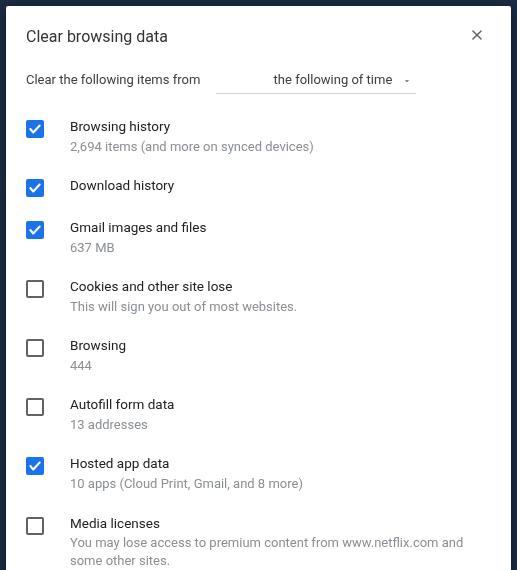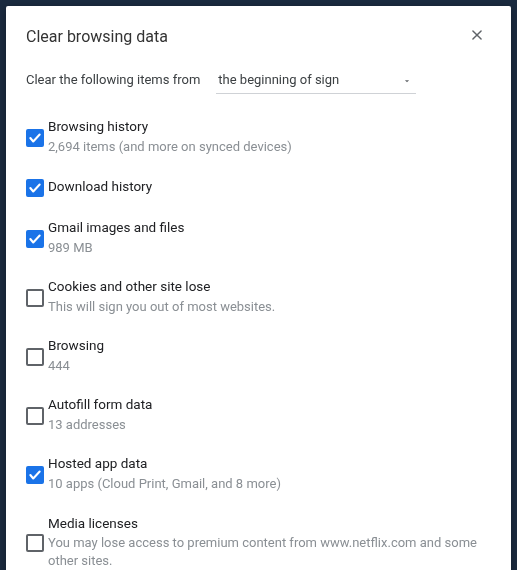--- a/index.html
+++ b/index.html
@@ -46,20 +46,21 @@
     border-radius: 50%;
   }
   .close-btn svg { width: 14px; height: 14px; }
   .intro-row {
     display: flex;
     align-items: baseline;
     gap: 16px;
     padding: 10px 20px 6px 20px;
     font-size: 13px;
     color: #3c4043;
+    text-align: right;
   }
   .select-wrap {
     position: relative;
     flex: 0 0 auto;
     width: 200px;
   }
   .select {
     border: none;
     border-bottom: 1px solid #cfd2d6;
     padding: 4px 24px 6px 2px;
@@ -74,22 +75,22 @@
     right: 4px; top: 6px;
     pointer-events: none;
   }
   .select-caret svg { width: 10px; height: 10px; color: #5f6368; }
   .list {
     padding: 8px 20px 4px 20px;
     flex: 1;
   }
   .item {
     display: flex;
-    align-items: center;
-    gap: 4px;
+    align-items: flex-start;
+    gap: 26px;
     padding: 10px 0 12px 0;
   }
   .cb {
     width: 18px; height: 18px;
     border-radius: 2px;
     border: 2px solid #5f6368;
     flex: 0 0 auto;
     margin-top: 2px;
     display: flex; align-items: center; justify-content: center;
     cursor: pointer;
@@ -131,21 +132,21 @@
           <svg viewBox="0 0 24 24" fill="none" stroke="currentColor" stroke-width="2.5" stroke-linecap="round">
             <path d="M5 5 L19 19 M19 5 L5 19"></path>
           </svg>
         </span>
       </div>
     </div>
 
     <div class="intro-row">
       <span>Clear the following items from</span>
       <div class="select-wrap">
-        <div class="select">the beginning of sign</div>
+        <div class="select">the following of time</div>
         <span class="select-caret">
           <svg viewBox="0 0 24 24" fill="currentColor">
               <path d="M7 10l5 5 5-5z"></path>
             </svg>
         </span>
       </div>
     </div>
 
     <div class="list" id="items-list">
         <div class="item">
@@ -170,21 +171,21 @@
           </div>
         </div>
         <div class="item">
           <div class="cb checked">
             <svg viewBox="0 0 24 24" fill="none" stroke="currentColor" stroke-width="3.5" stroke-linecap="round" stroke-linejoin="round">
               <polyline points="4 12 9 18 20 6"></polyline>
             </svg>
           </div>
           <div class="item-text">
             <div class="item-title">Gmail images and files</div>
-            <div class="item-sub">989 MB</div>
+            <div class="item-sub">637 MB</div>
           </div>
         </div>
         <div class="item">
           <div class="cb"></div>
           <div class="item-text">
             <div class="item-title">Cookies and other site lose</div>
             <div class="item-sub">This will sign you out of most websites.</div>
           </div>
         </div>
         <div class="item">

